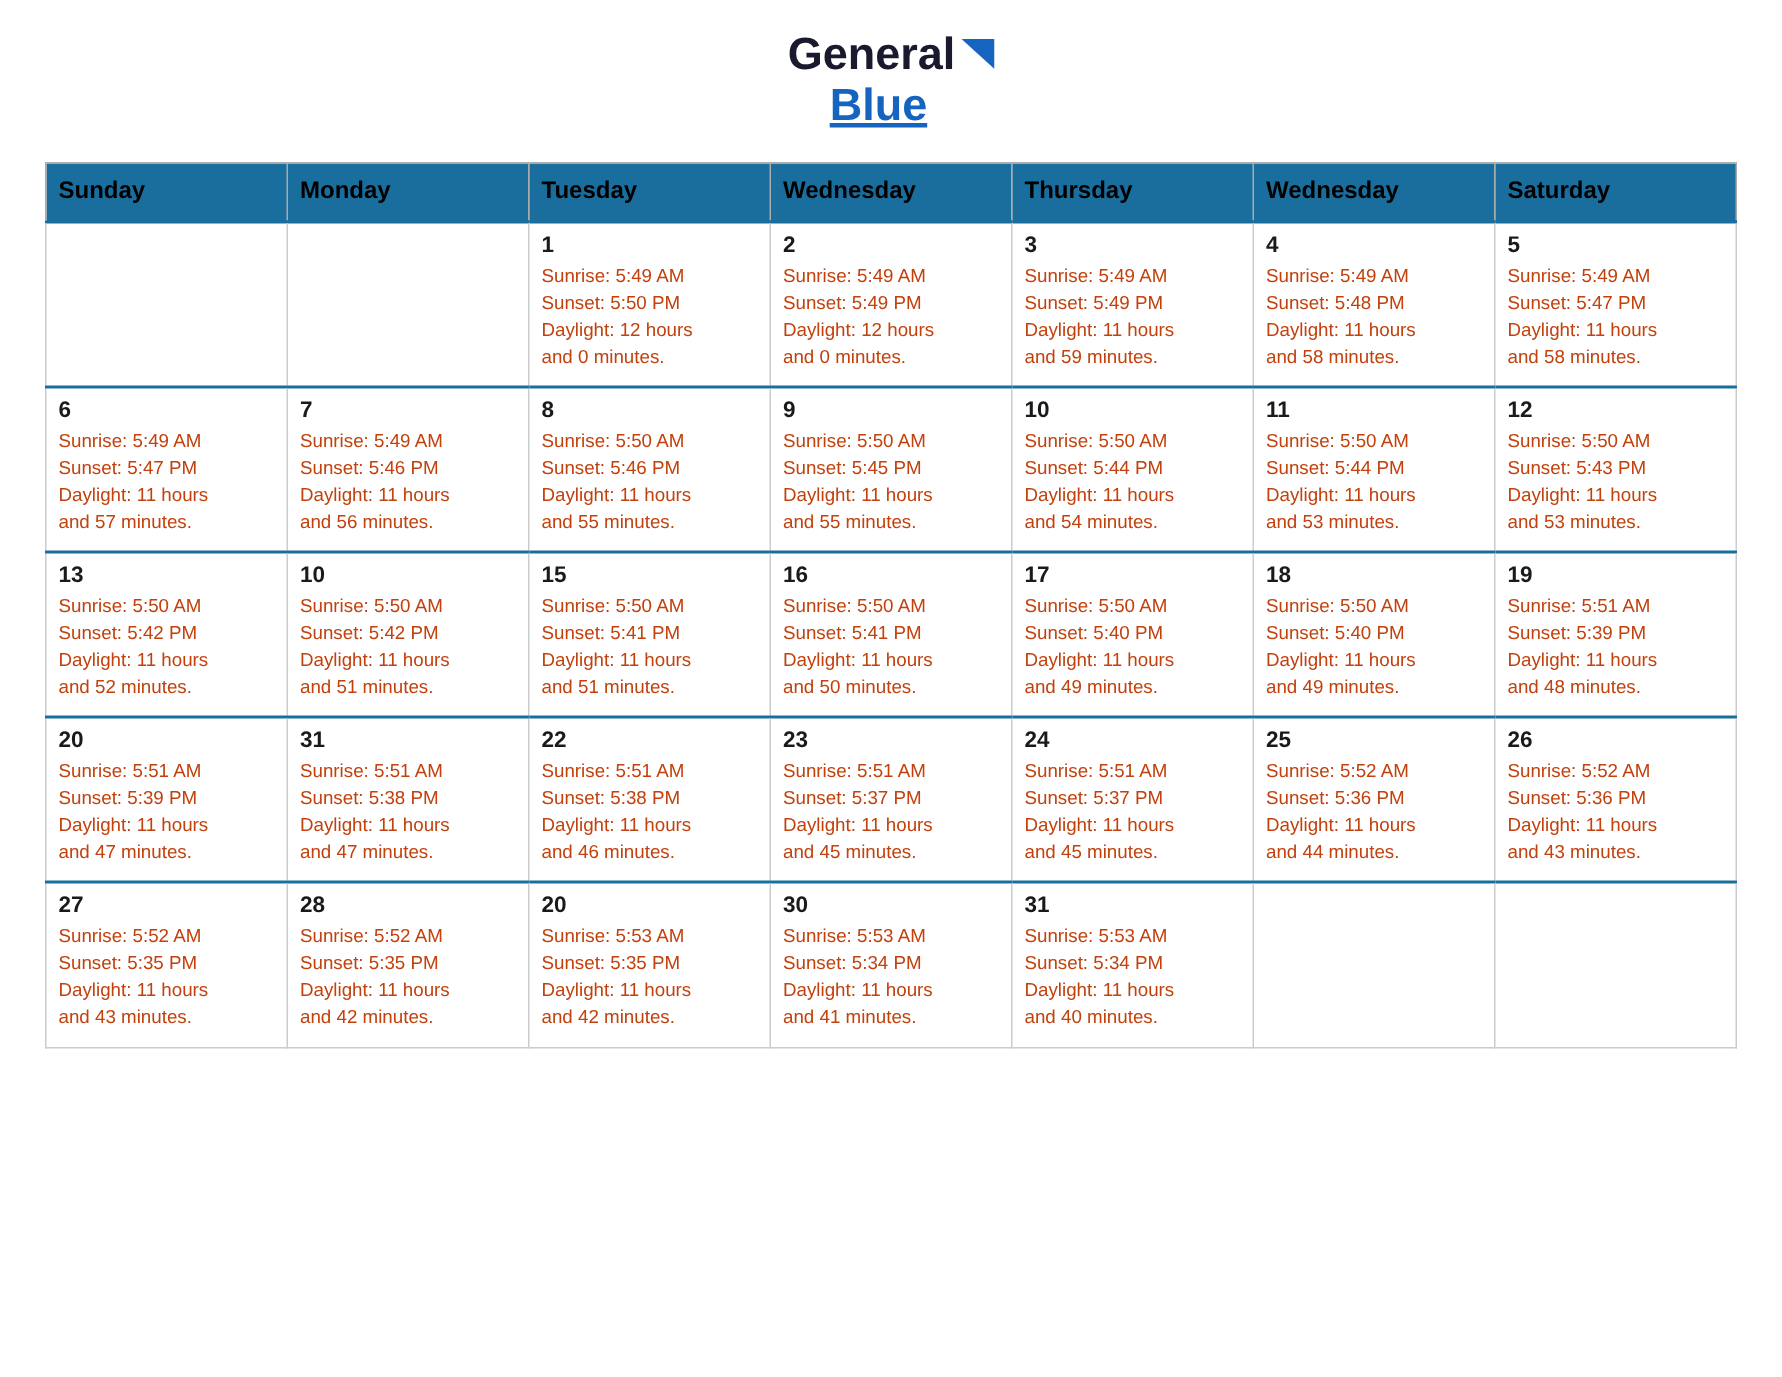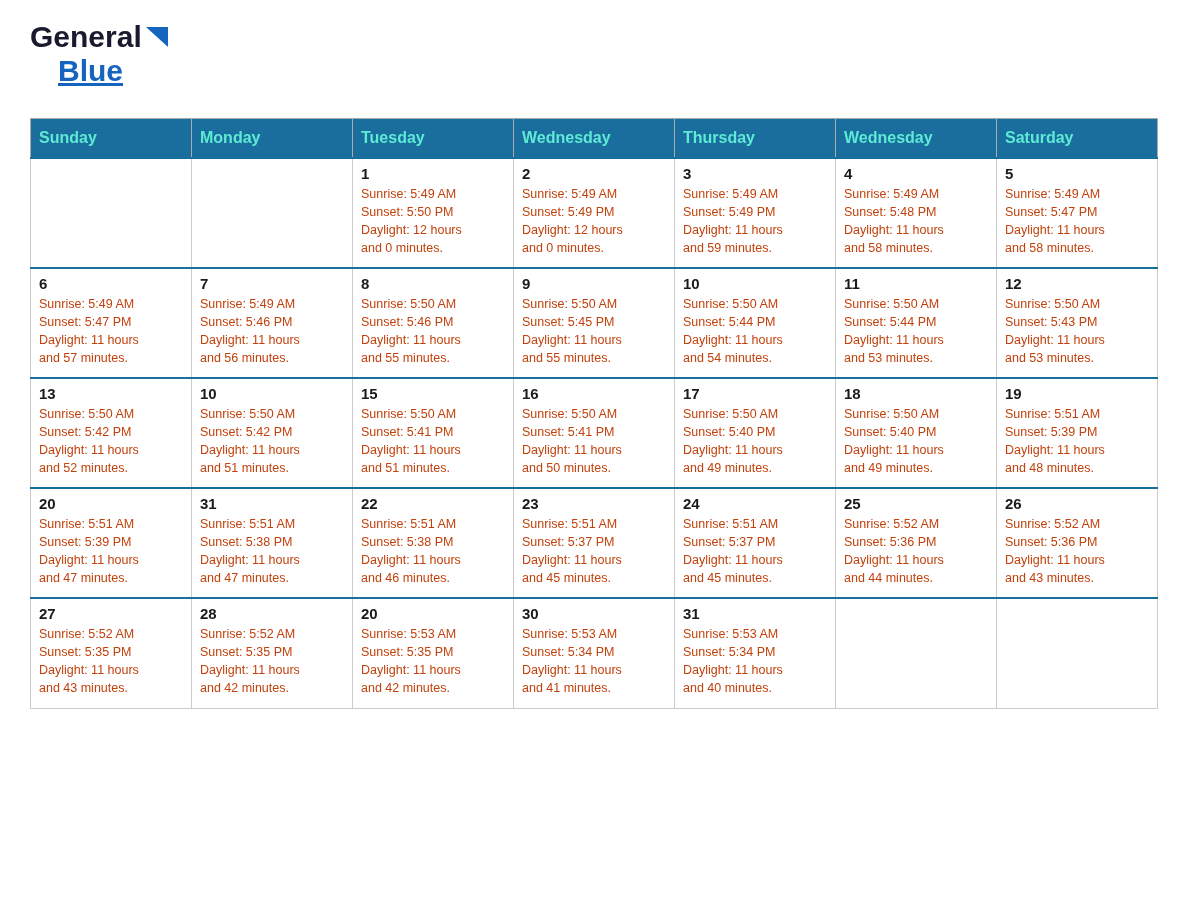--- a/index.html
+++ b/index.html
@@ -7,22 +7,21 @@
       font-family: Arial, sans-serif;
       background: #fff;
       padding: 20px 30px;
       width: 1188px;
       min-height: 918px;
     }
     .header-area {
       display: flex;
       justify-content: center;
       align-items: flex-start;
-      margin-bottom: 30px;
-      flex-direction: column;
+      margin-bottom: 20px;
     }
     .logo {
       display: flex;
       flex-direction: column;
       align-items: flex-start;
     }
     .logo-row {
       display: flex;
       align-items: baseline;
     }
@@ -41,21 +40,21 @@
       font-weight: normal;
       margin-top: 4px;
     }
     .calendar {
       width: 100%;
       border-collapse: collapse;
       border: 1px solid #aaa;
     }
     .calendar th {
       background-color: #1a6e9e;
-      color: #5eead4;
+      color: #000000;
       font-size: 16px;
       font-weight: bold;
       padding: 10px 8px;
       text-align: left;
       border: 1px solid #aaa;
     }
     .calendar td {
       width: calc(100% / 7);
       vertical-align: top;
       padding: 6px 8px;

